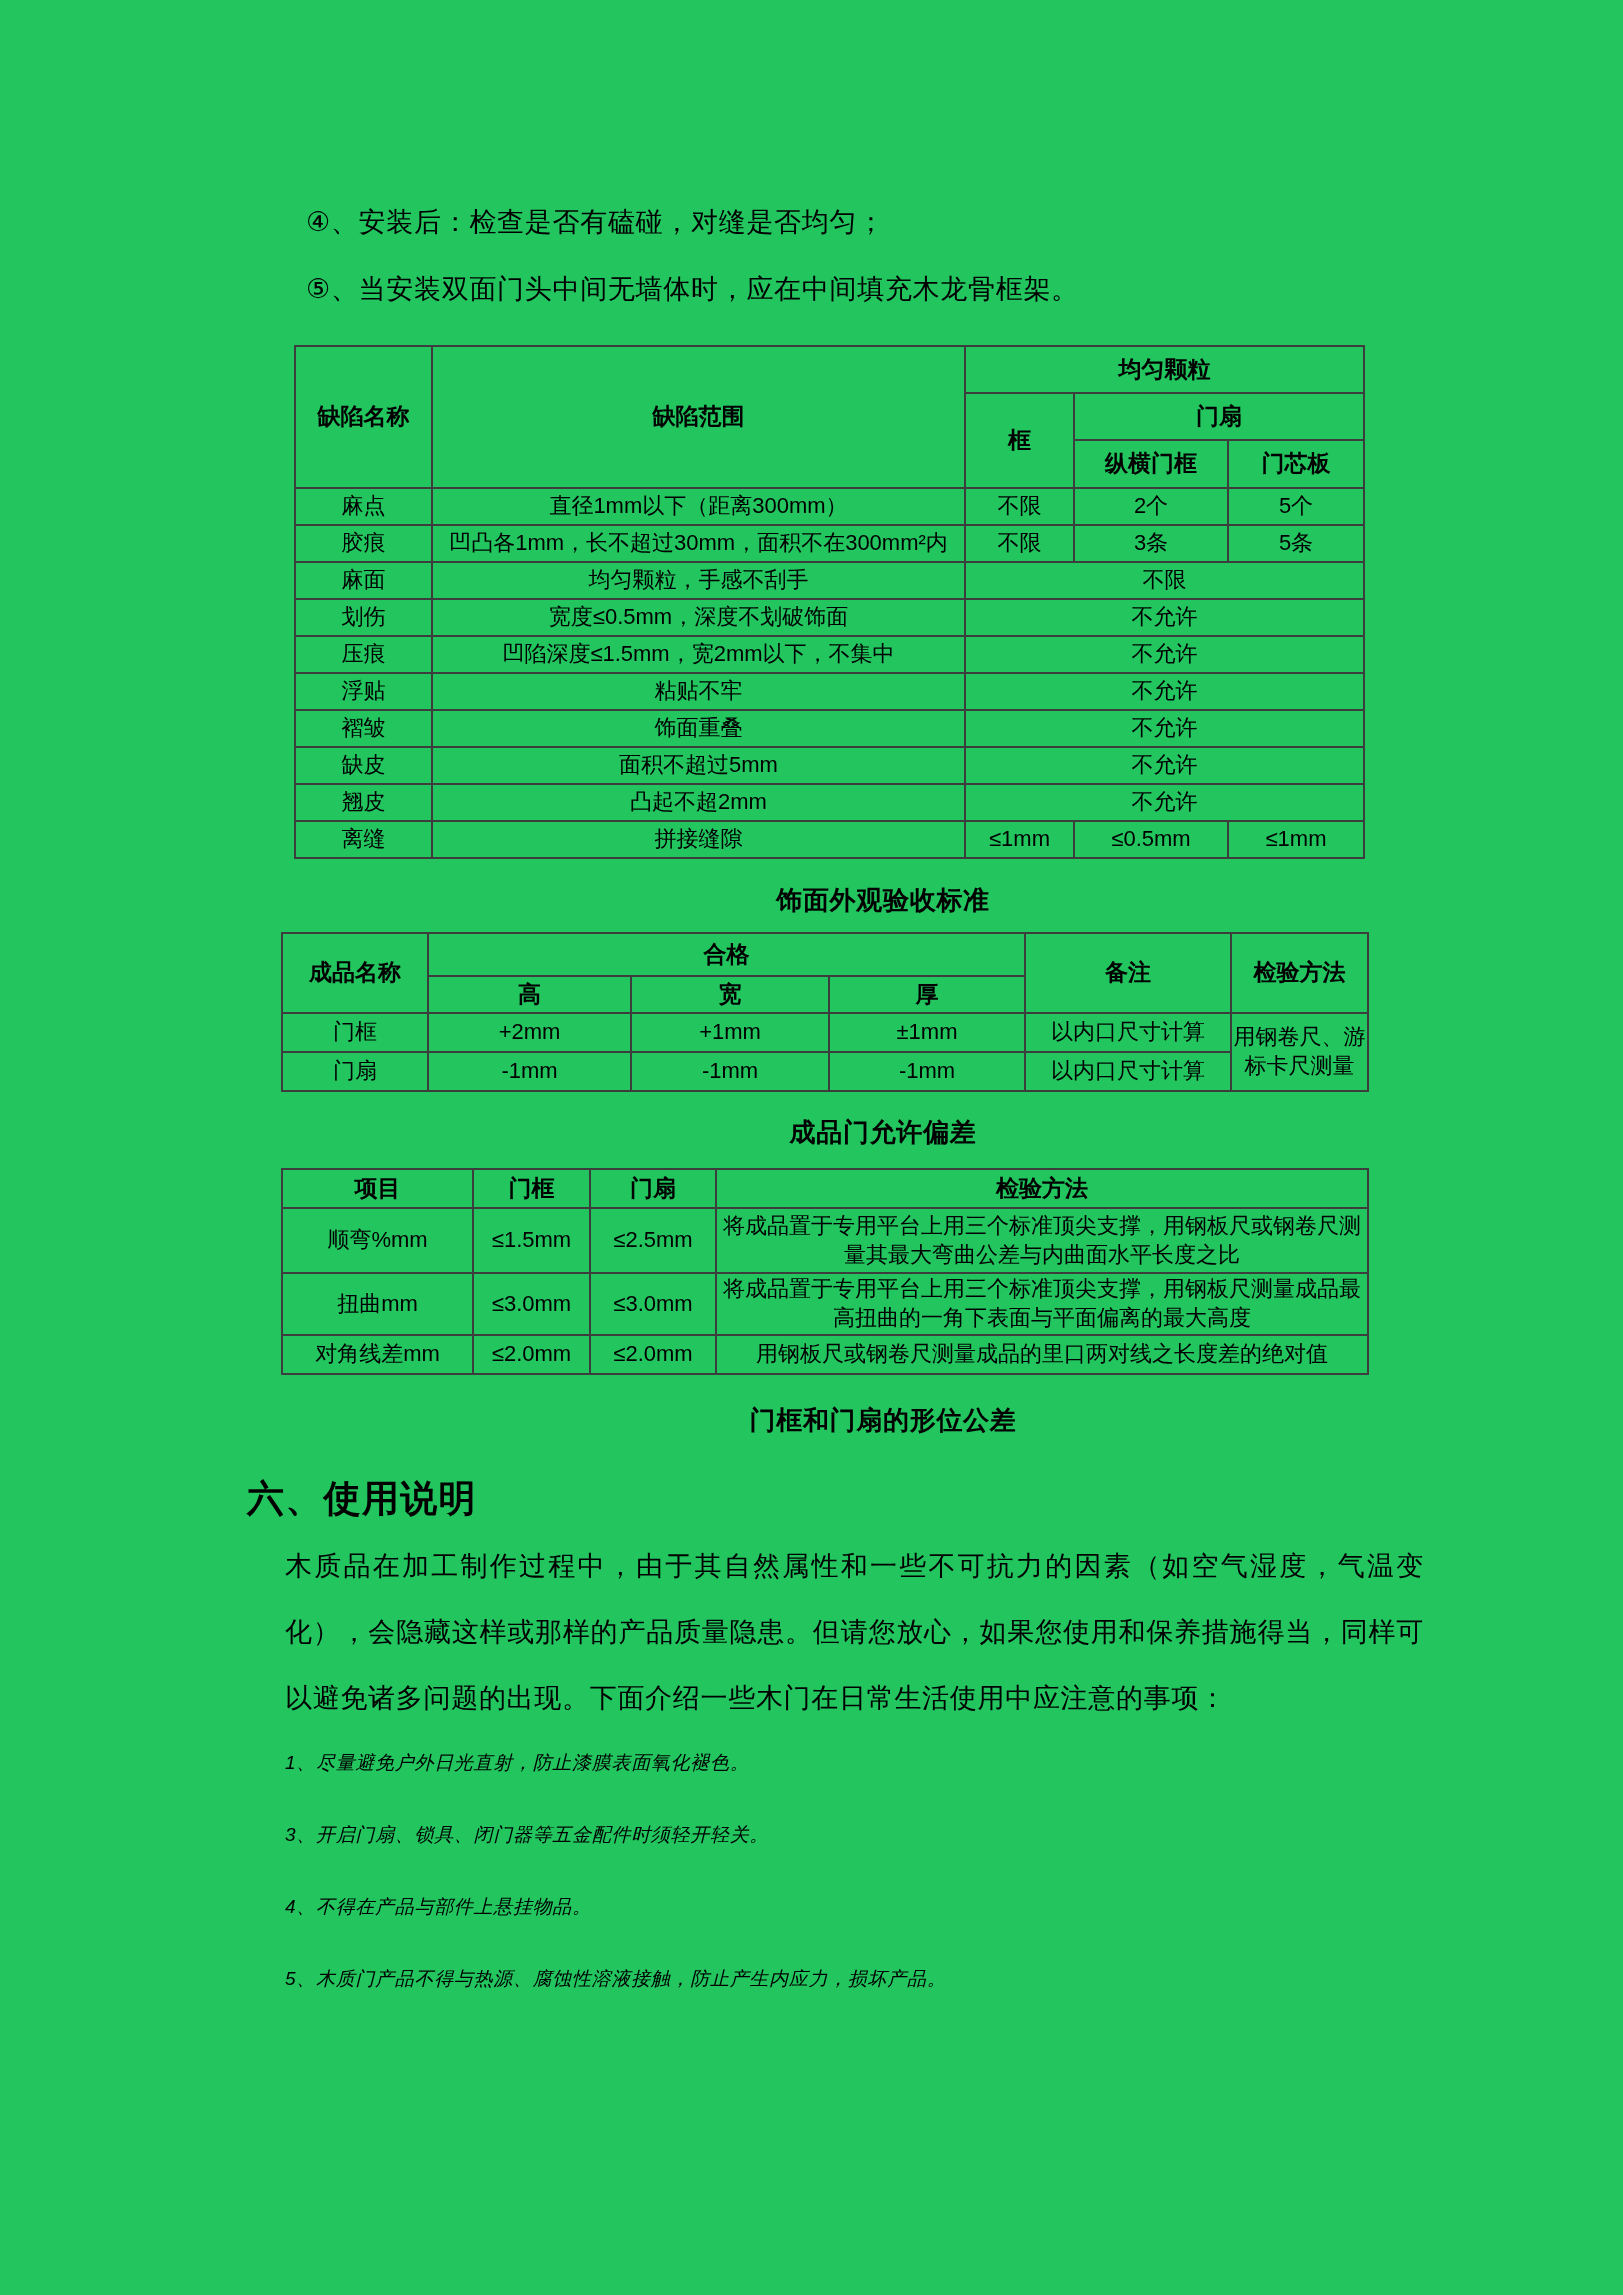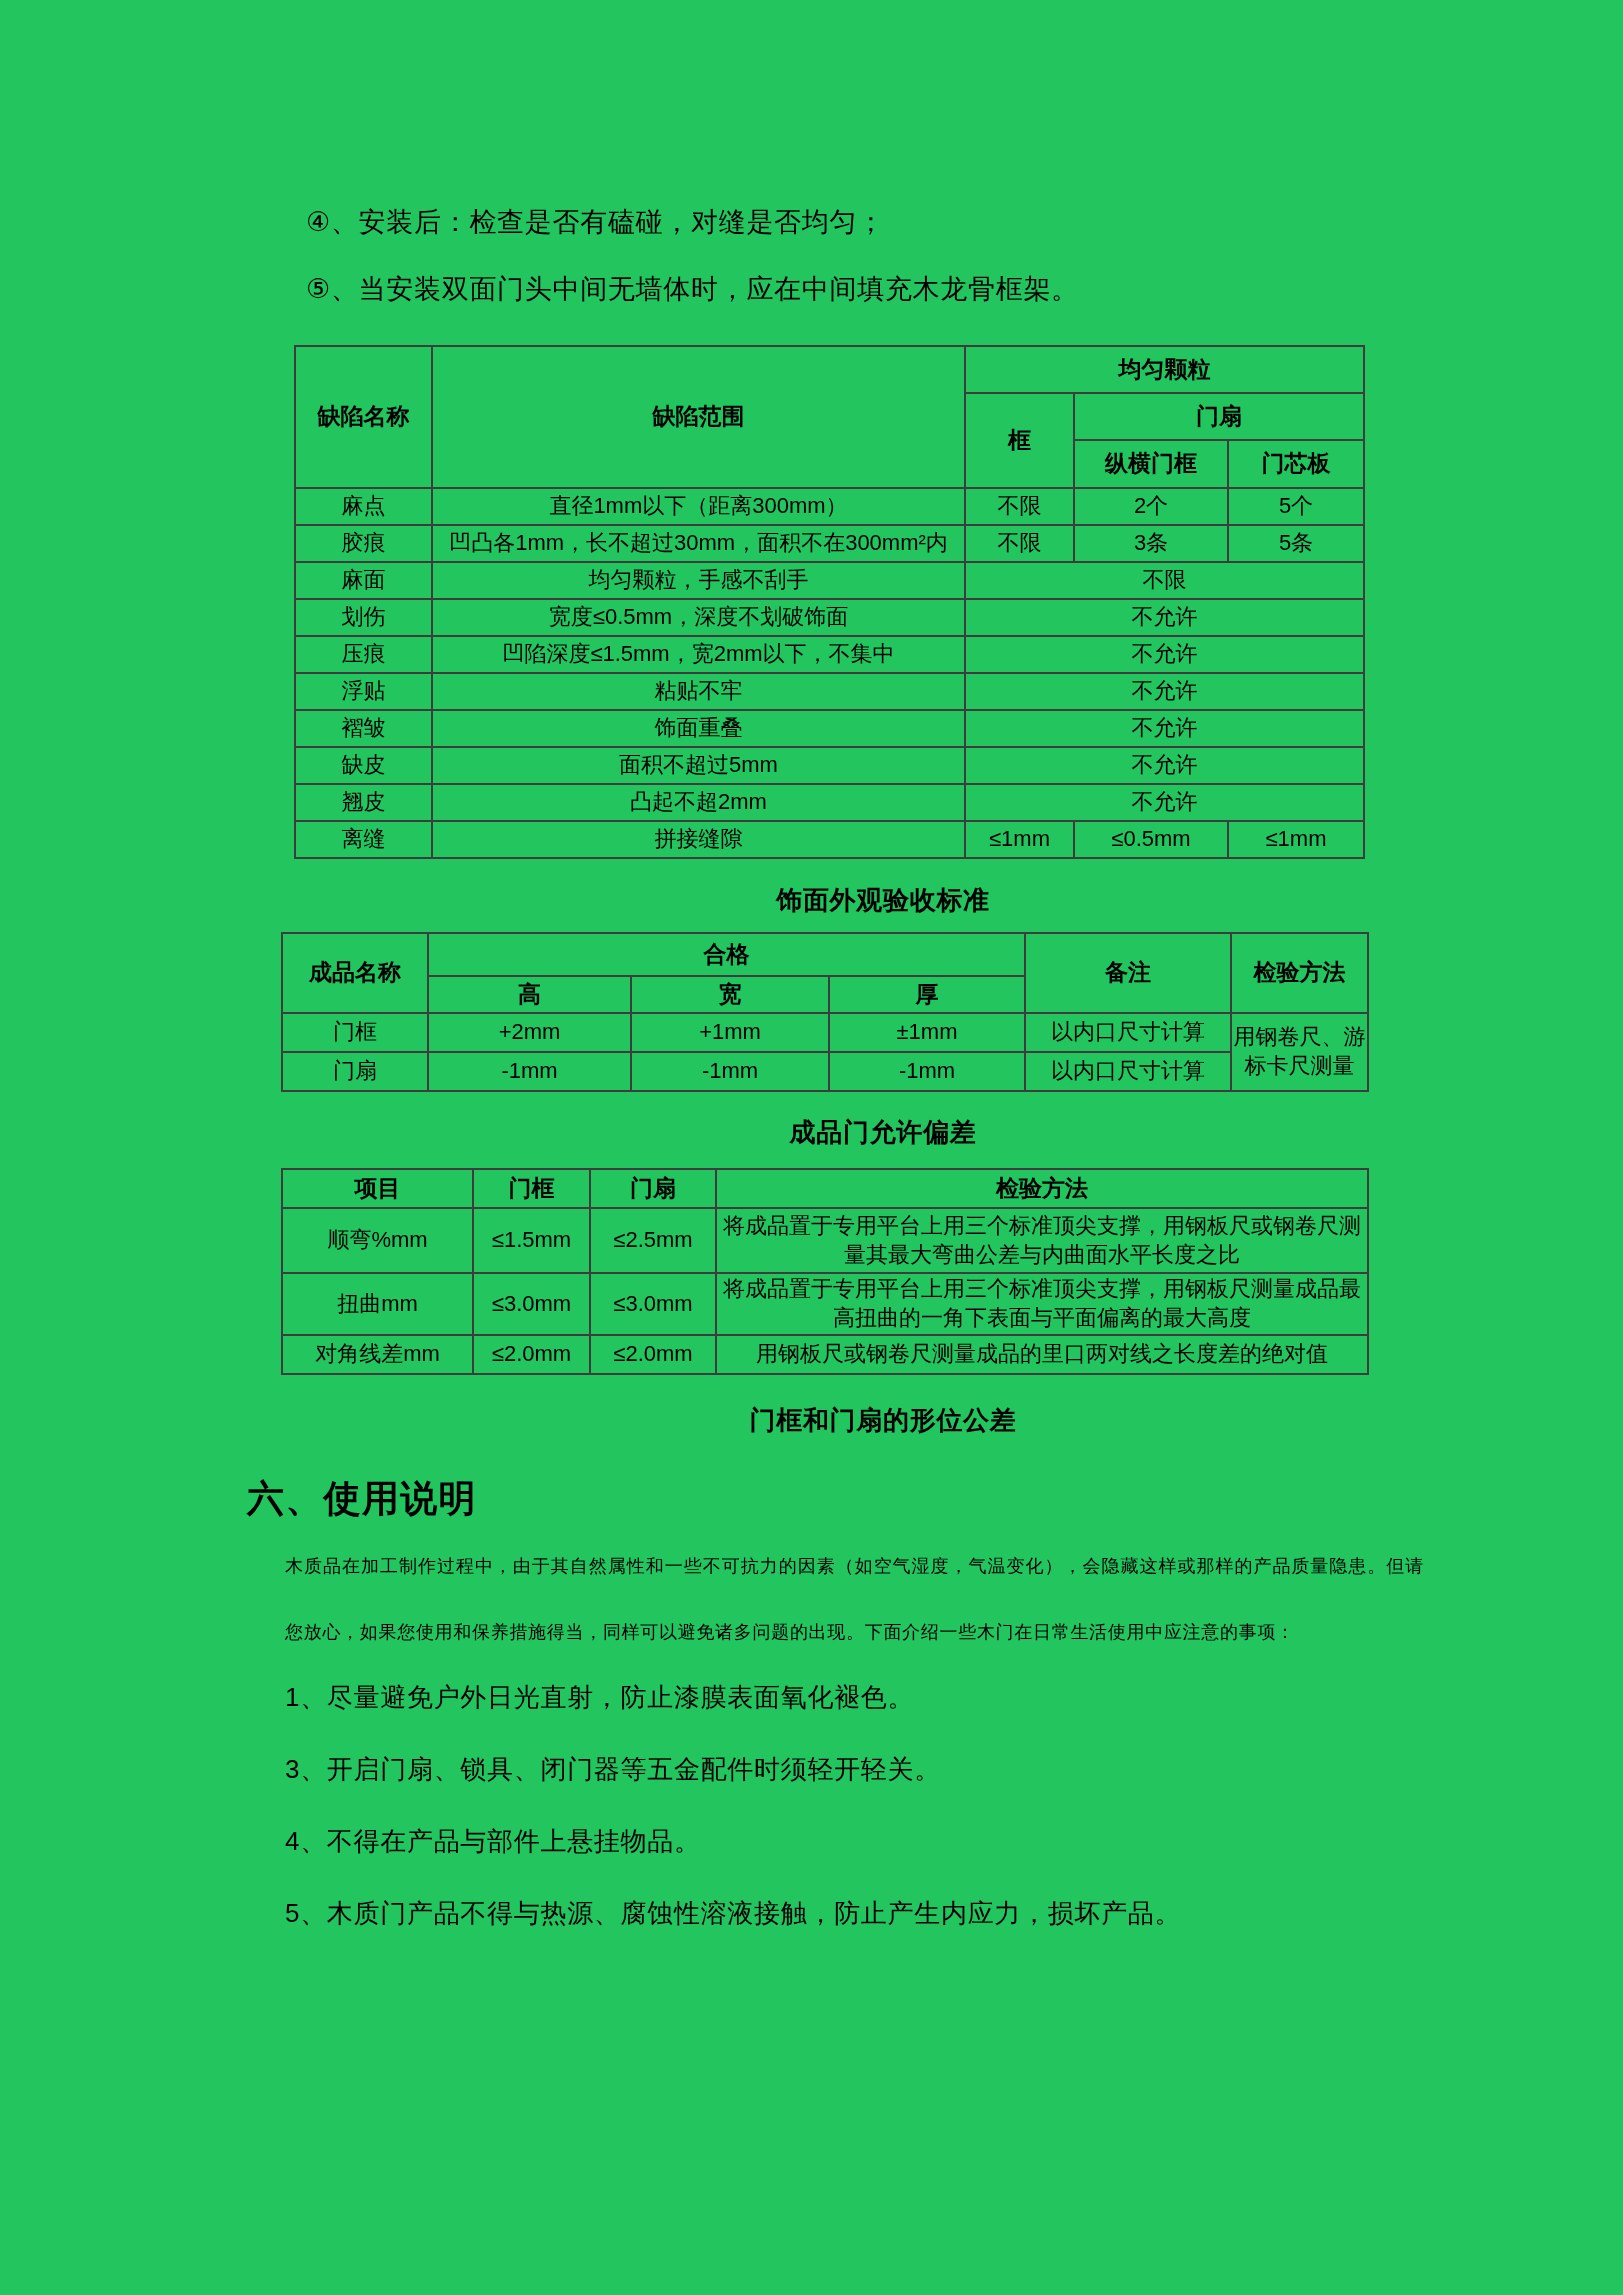--- a/index.html
+++ b/index.html
@@ -32,25 +32,25 @@
   .caption{
     font-weight:bold;font-size:26px;line-height:30px;
     margin:26px 0 0 294px;width:1178px;text-align:center;letter-spacing:0.7px;
   }
   .caption.c2{margin-top:25px;}
   .caption.c3{margin-top:30px;}
 
   h2.heading{font-size:37px;font-weight:bold;margin:42px 0 0 247px;line-height:43px;letter-spacing:1.3px;}
 
   .para{
-    font-size:18px;line-height:66px;width:1139px;margin:13px 0 0 285px;
+    font-size:27px;line-height:66px;width:1139px;margin:13px 0 0 285px;
     text-align:justify;letter-spacing:0.7px;
   }
   ul.list{list-style:none;margin:0;padding:0;margin-left:285px;}
-  ul.list li{font-size:26px;line-height:30px;margin-top:42px;letter-spacing:0.7px;}
+  ul.list li{font-size:19px;line-height:30px;margin-top:42px;letter-spacing:0.7px;font-style:italic;}
   ul.list li:first-child{margin-top:17px;}
 </style>
 </head>
 <body>
 
 <div class="page">
 
   <p class="note">④、安装后：检查是否有磕碰，对缝是否均匀；</p>
   <p class="note">⑤、当安装双面门头中间无墙体时，应在中间填充木龙骨框架。</p>
 

